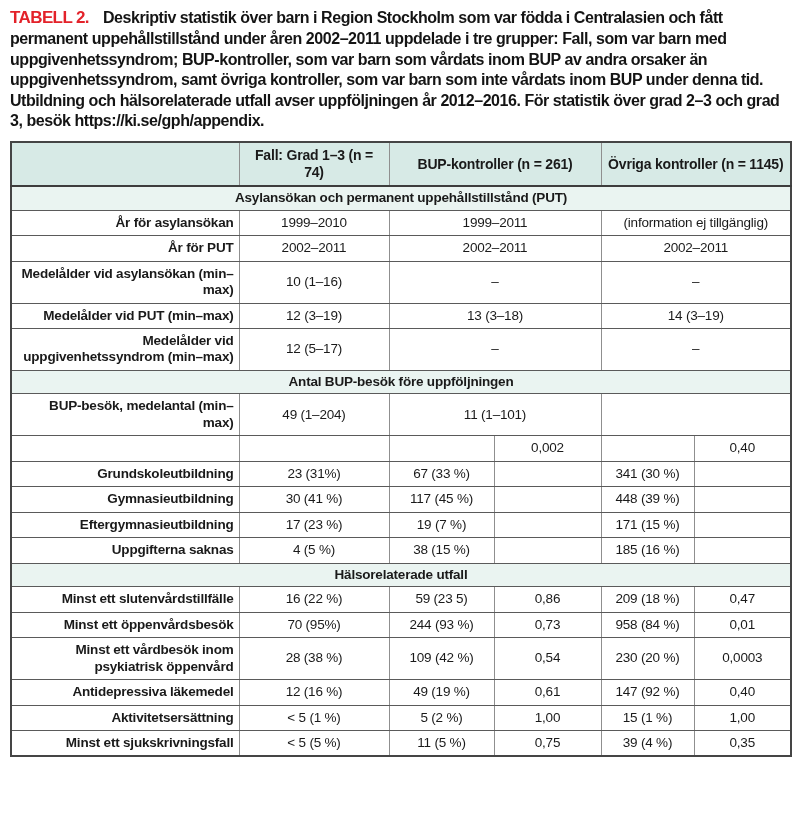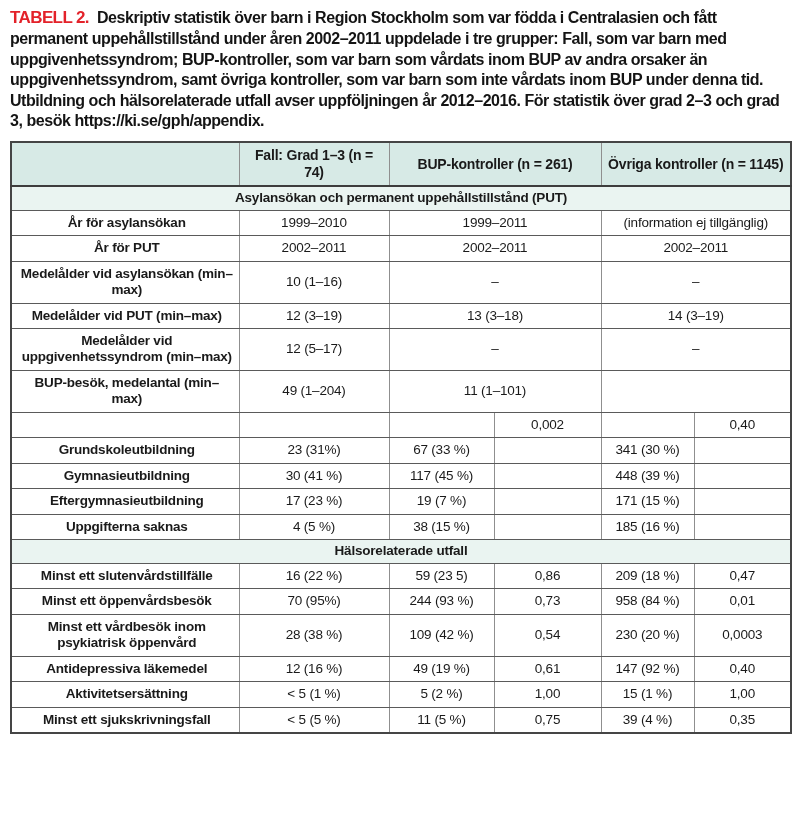--- a/index.html
+++ b/index.html
@@ -23,21 +23,21 @@
     font-weight: bold;
     font-size: 16px;
     line-height: 1.29;
     letter-spacing: -0.45px;
     color: #141414;
   }
   .caption .tag {
     color: var(--accent-red, #e3222a);
     font-size: 17px;
     letter-spacing: -0.6px;
-    padding-right: 8px;
+    padding-right: 14px;
   }
   table.stat {
     width: 780px;
     border-collapse: collapse;
     table-layout: fixed;
     border: 2px solid #454545;
   }
   table.stat td {
     font-size: 13.5px;
     letter-spacing: -0.2px;
@@ -46,21 +46,21 @@
     vertical-align: middle;
     padding: 4px 5px;
     border-left: 1px solid #8f8f8f;
     border-right: 1px solid #8f8f8f;
     border-top: 1px solid #5a5a5a;
     border-bottom: 1px solid #5a5a5a;
     background: #ffffff;
     overflow: hidden;
   }
   table.stat td.lbl {
-    text-align: center;
+    text-align: right;
     font-weight: bold;
     padding-left: 8px;
   }
   tr.row-header td {
     background: var(--header-bg, #d7eae6);
     font-weight: bold;
     font-size: 14px;
     height: 23px;
     border-bottom: 2px solid #3d3d3d;
   }
@@ -120,20 +120,23 @@
           <td colspan="1">12 (3–19)</td>
           <td colspan="2">13 (3–18)</td>
           <td colspan="2">14 (3–19)</td>
         </tr>
         <tr class="row-grouped">
           <td colspan="1" class="lbl">Medelålder vid uppgivenhetssyndrom (min–max)</td>
           <td colspan="1">12 (5–17)</td>
           <td colspan="2">–</td>
           <td colspan="2">–</td>
         </tr>
+        <tr class="row-section">
+          <td colspan="6">Antal BUP-besök före uppföljningen</td>
+        </tr>
         <tr class="row-grouped">
           <td colspan="1" class="lbl">BUP-besök, medelantal (min–max)</td>
           <td colspan="1">49 (1–204)</td>
           <td colspan="2">11 (1–101)</td>
           <td colspan="2"></td>
         </tr>
         <tr class="row-detail">
           <td colspan="1" class="lbl"></td>
           <td colspan="1"></td>
           <td colspan="1"></td>

